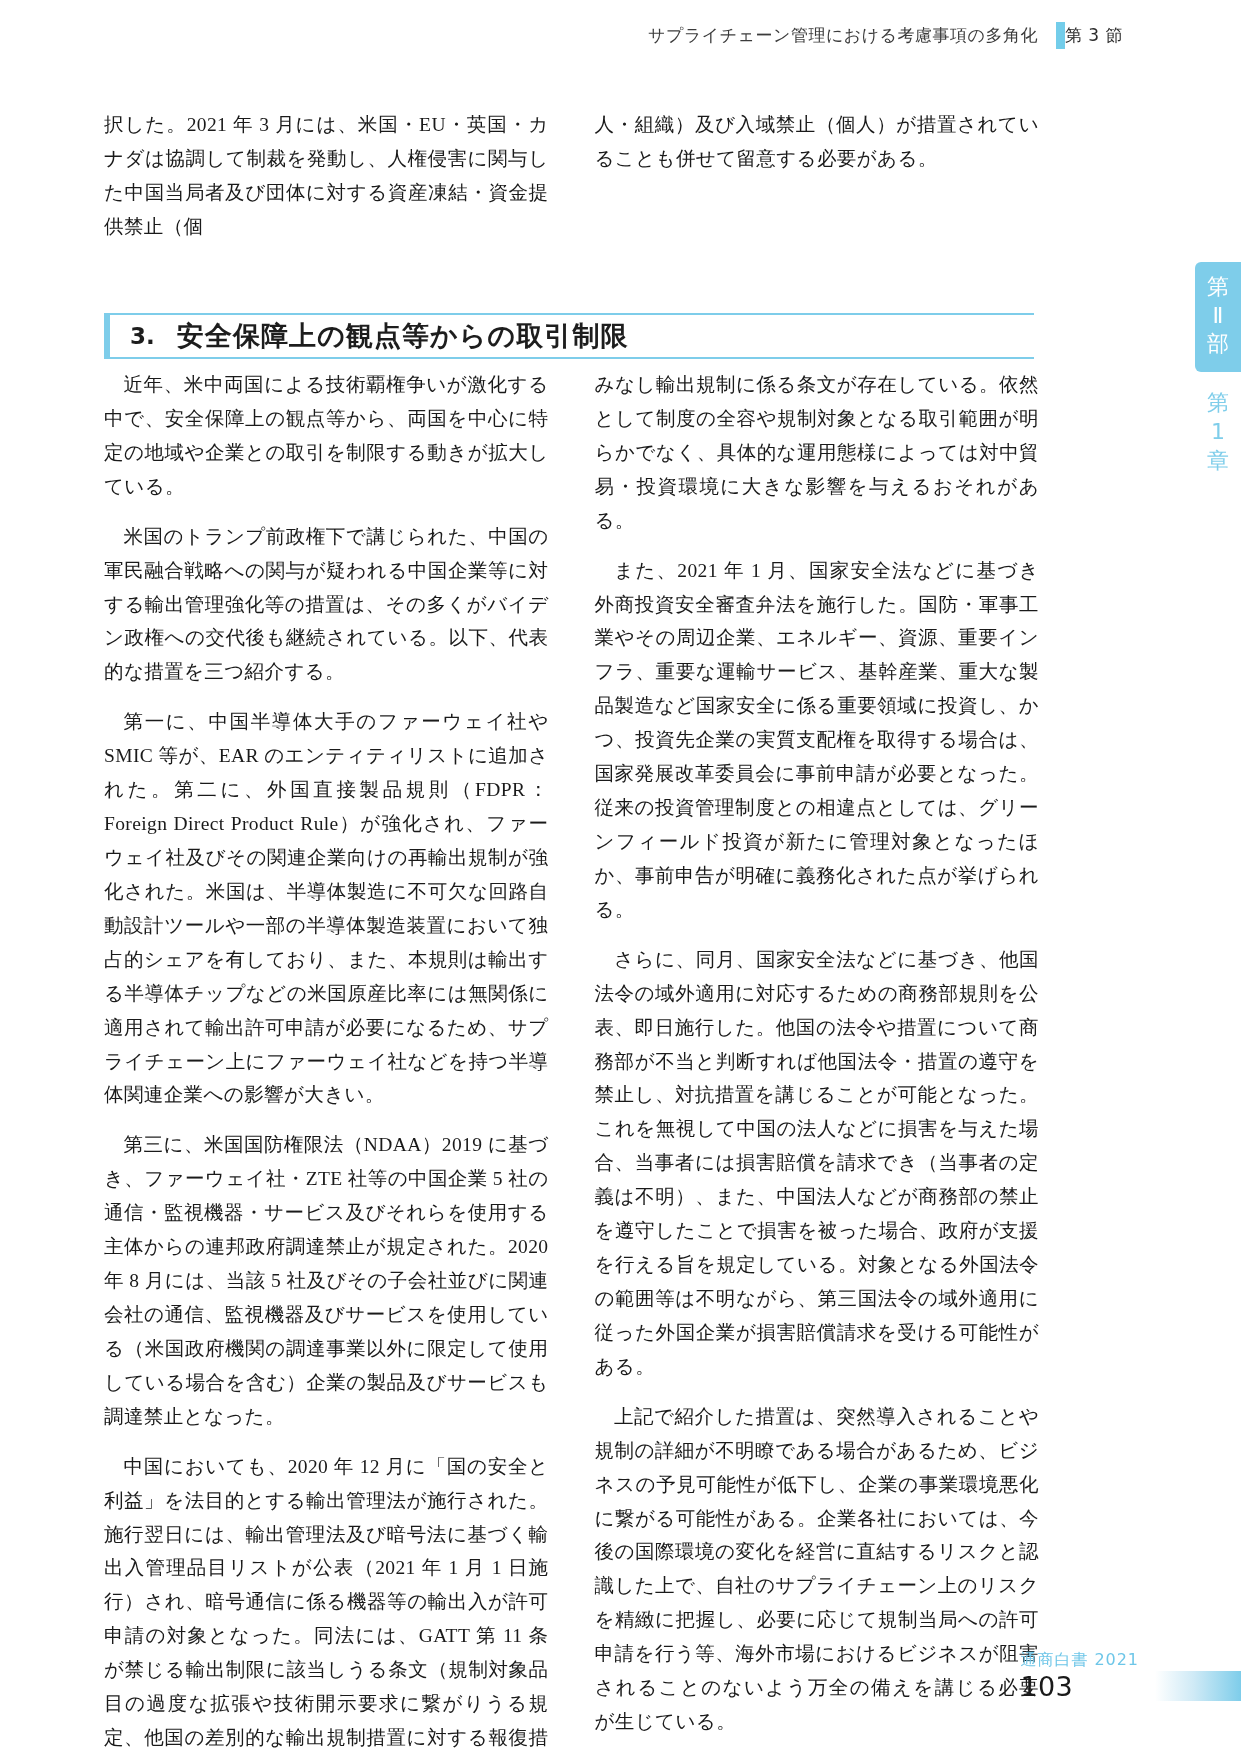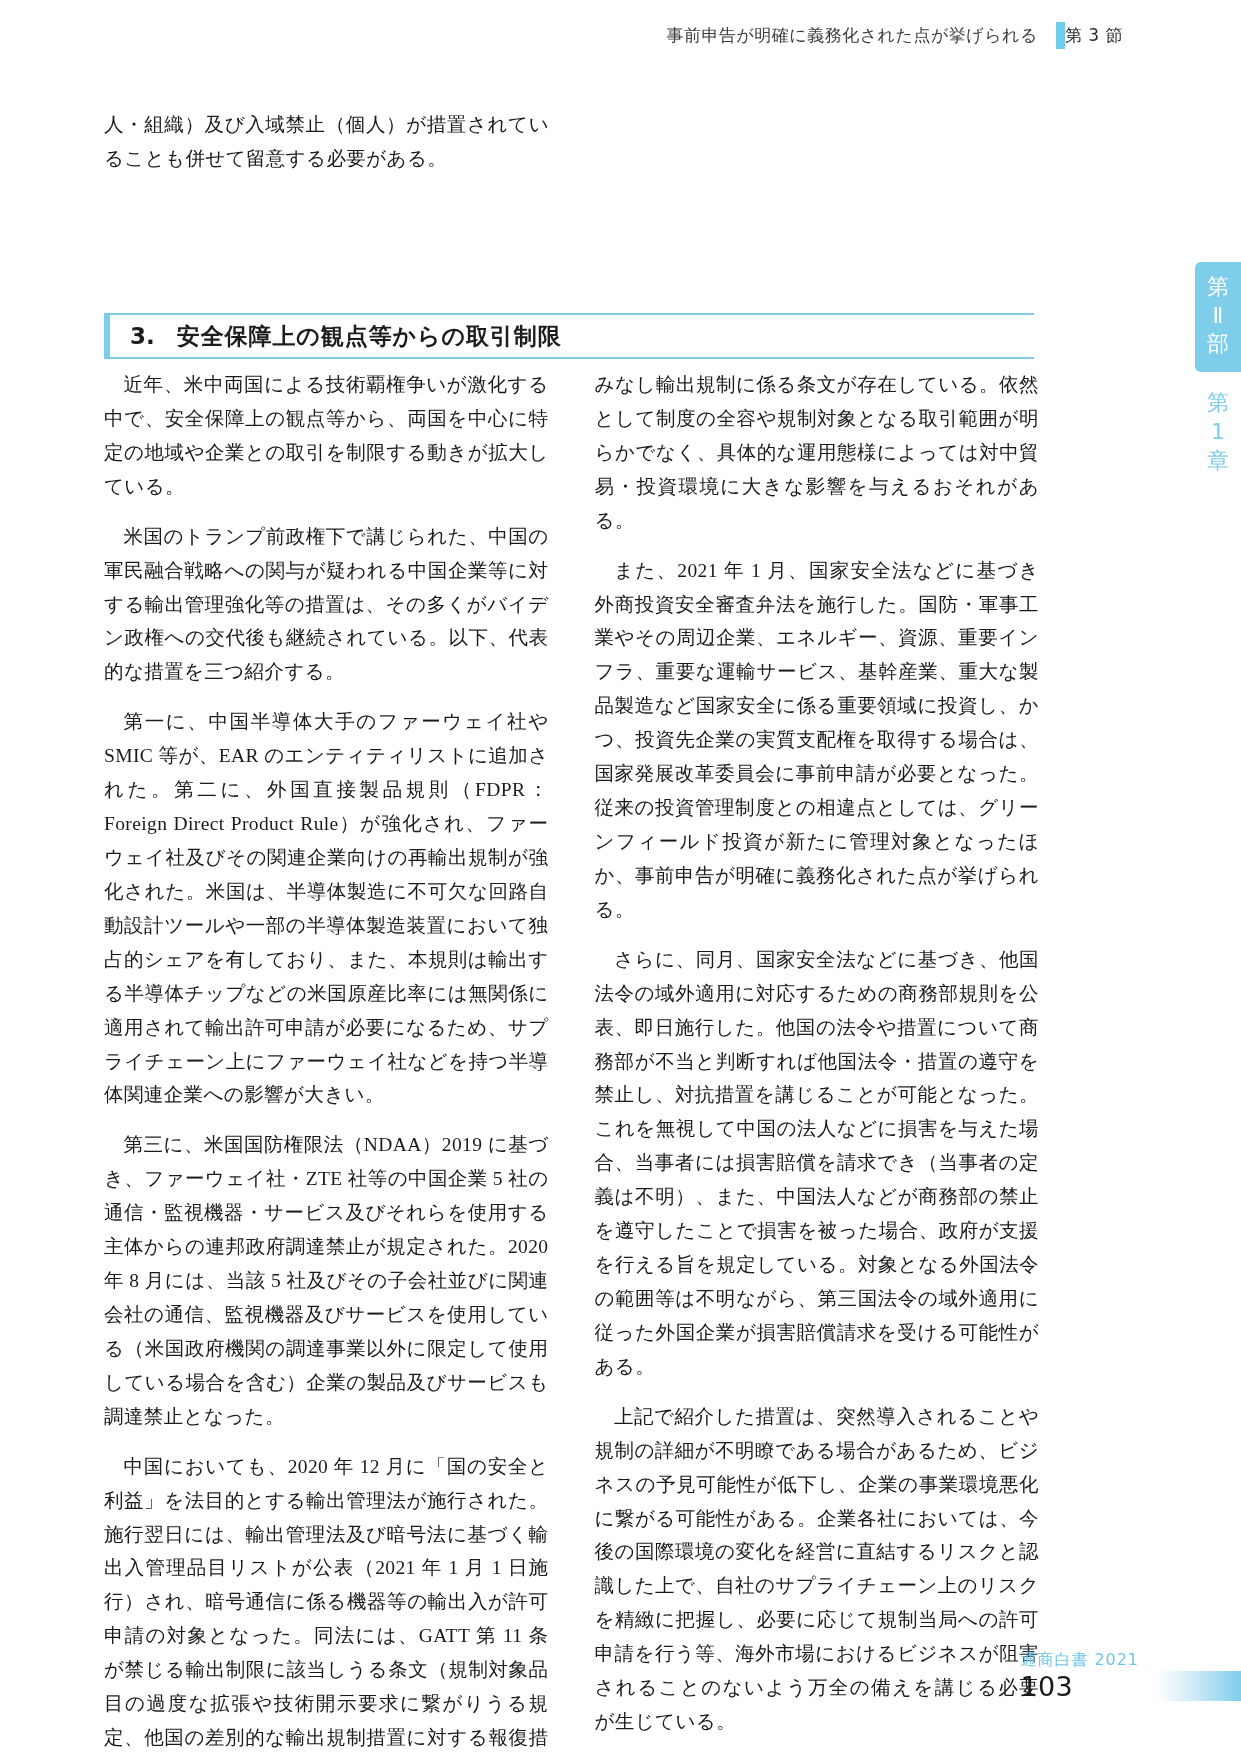--- a/index.html
+++ b/index.html
@@ -125,21 +125,21 @@
     font-family: "DejaVu Sans", "Liberation Sans", sans-serif;
     font-weight: bold;
     font-size: 23px;
     color: #1d1d1d;
     padding-left: 20px;
     letter-spacing: 0;
   }
   .section-box .sec-title {
     font-family: "DejaVu Sans", "Liberation Sans", sans-serif;
     font-weight: bold;
-    font-size: 23px;
+    font-size: 27px;
     color: #1d1d1d;
     padding-left: 22px;
     letter-spacing: 0.04em;
   }
 
   
   .main-cols {
     position: absolute;
     left: 104px;
     top: 368px;
@@ -183,40 +183,43 @@
     bottom: 1px;
     width: 86px;
     height: 30px;
     background: linear-gradient(to right, #ffffff 0%, #cfeaf6 45%, #7ecdea 100%);
   }
 </style>
 </head>
 <body>
 
 <div class="running-head">
-  <div class="rh-title">事前申告が明確に義務化された点が挙げられる</div>
+  <div class="rh-title">サプライチェーン管理における考慮事項の多角化</div>
   <div class="rh-rule"></div>
   <div class="rh-section">第 3 節</div>
 </div>
 
 <div class="side-tab">
   <div class="tab-part">
     <span>第</span>
     <span>Ⅱ</span>
     <span>部</span>
   </div>
   <div class="tab-chapter">
     <span>第</span>
     <span>1</span>
     <span>章</span>
   </div>
 </div>
 
 <div class="page-body">
   <div class="top-stub">
+    <div class="col">
+      <p class="para noindent">択した。2021 年 3 月には、米国・EU・英国・カナダは協調して制裁を発動し、人権侵害に関与した中国当局者及び団体に対する資産凍結・資金提供禁止（個</p>
+    </div>
     <div class="col">
       <p class="para noindent">人・組織）及び入域禁止（個人）が措置されていることも併せて留意する必要がある。</p>
     </div>
   </div>
 </div>
 
 <div class="section-box">
   <div class="sec-num">3.</div>
   <div class="sec-title">安全保障上の観点等からの取引制限</div>
 </div>

